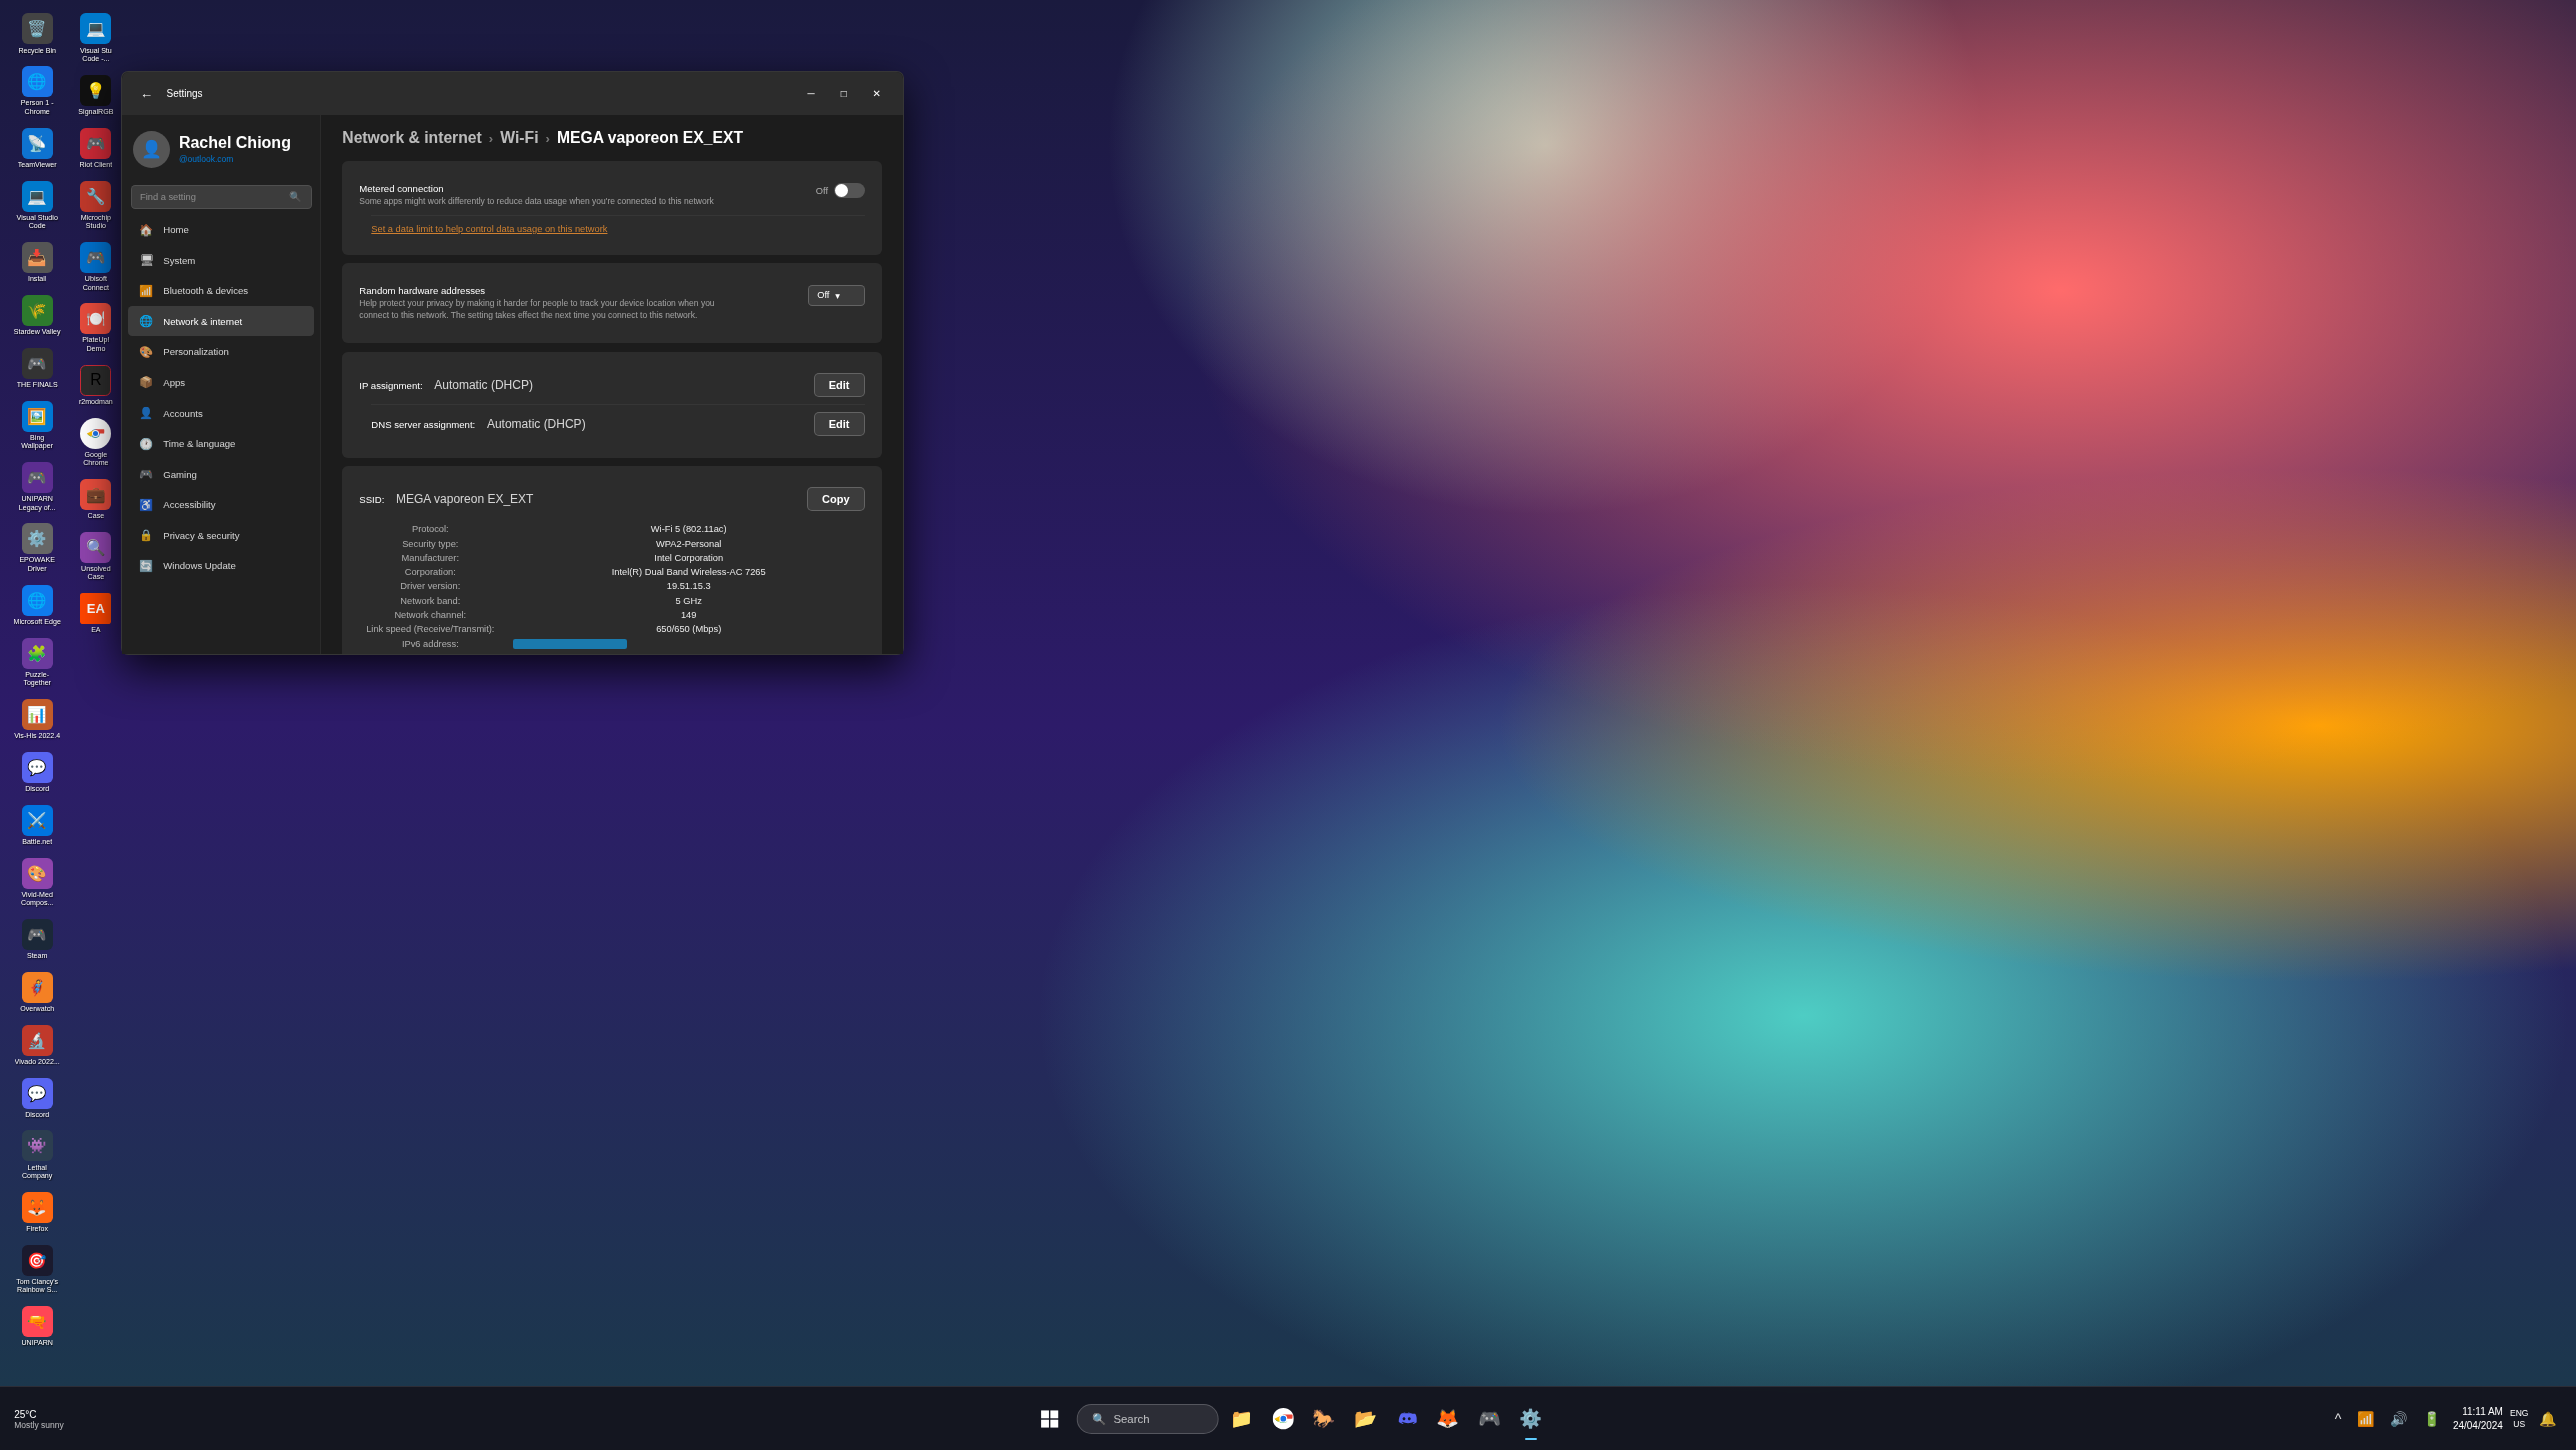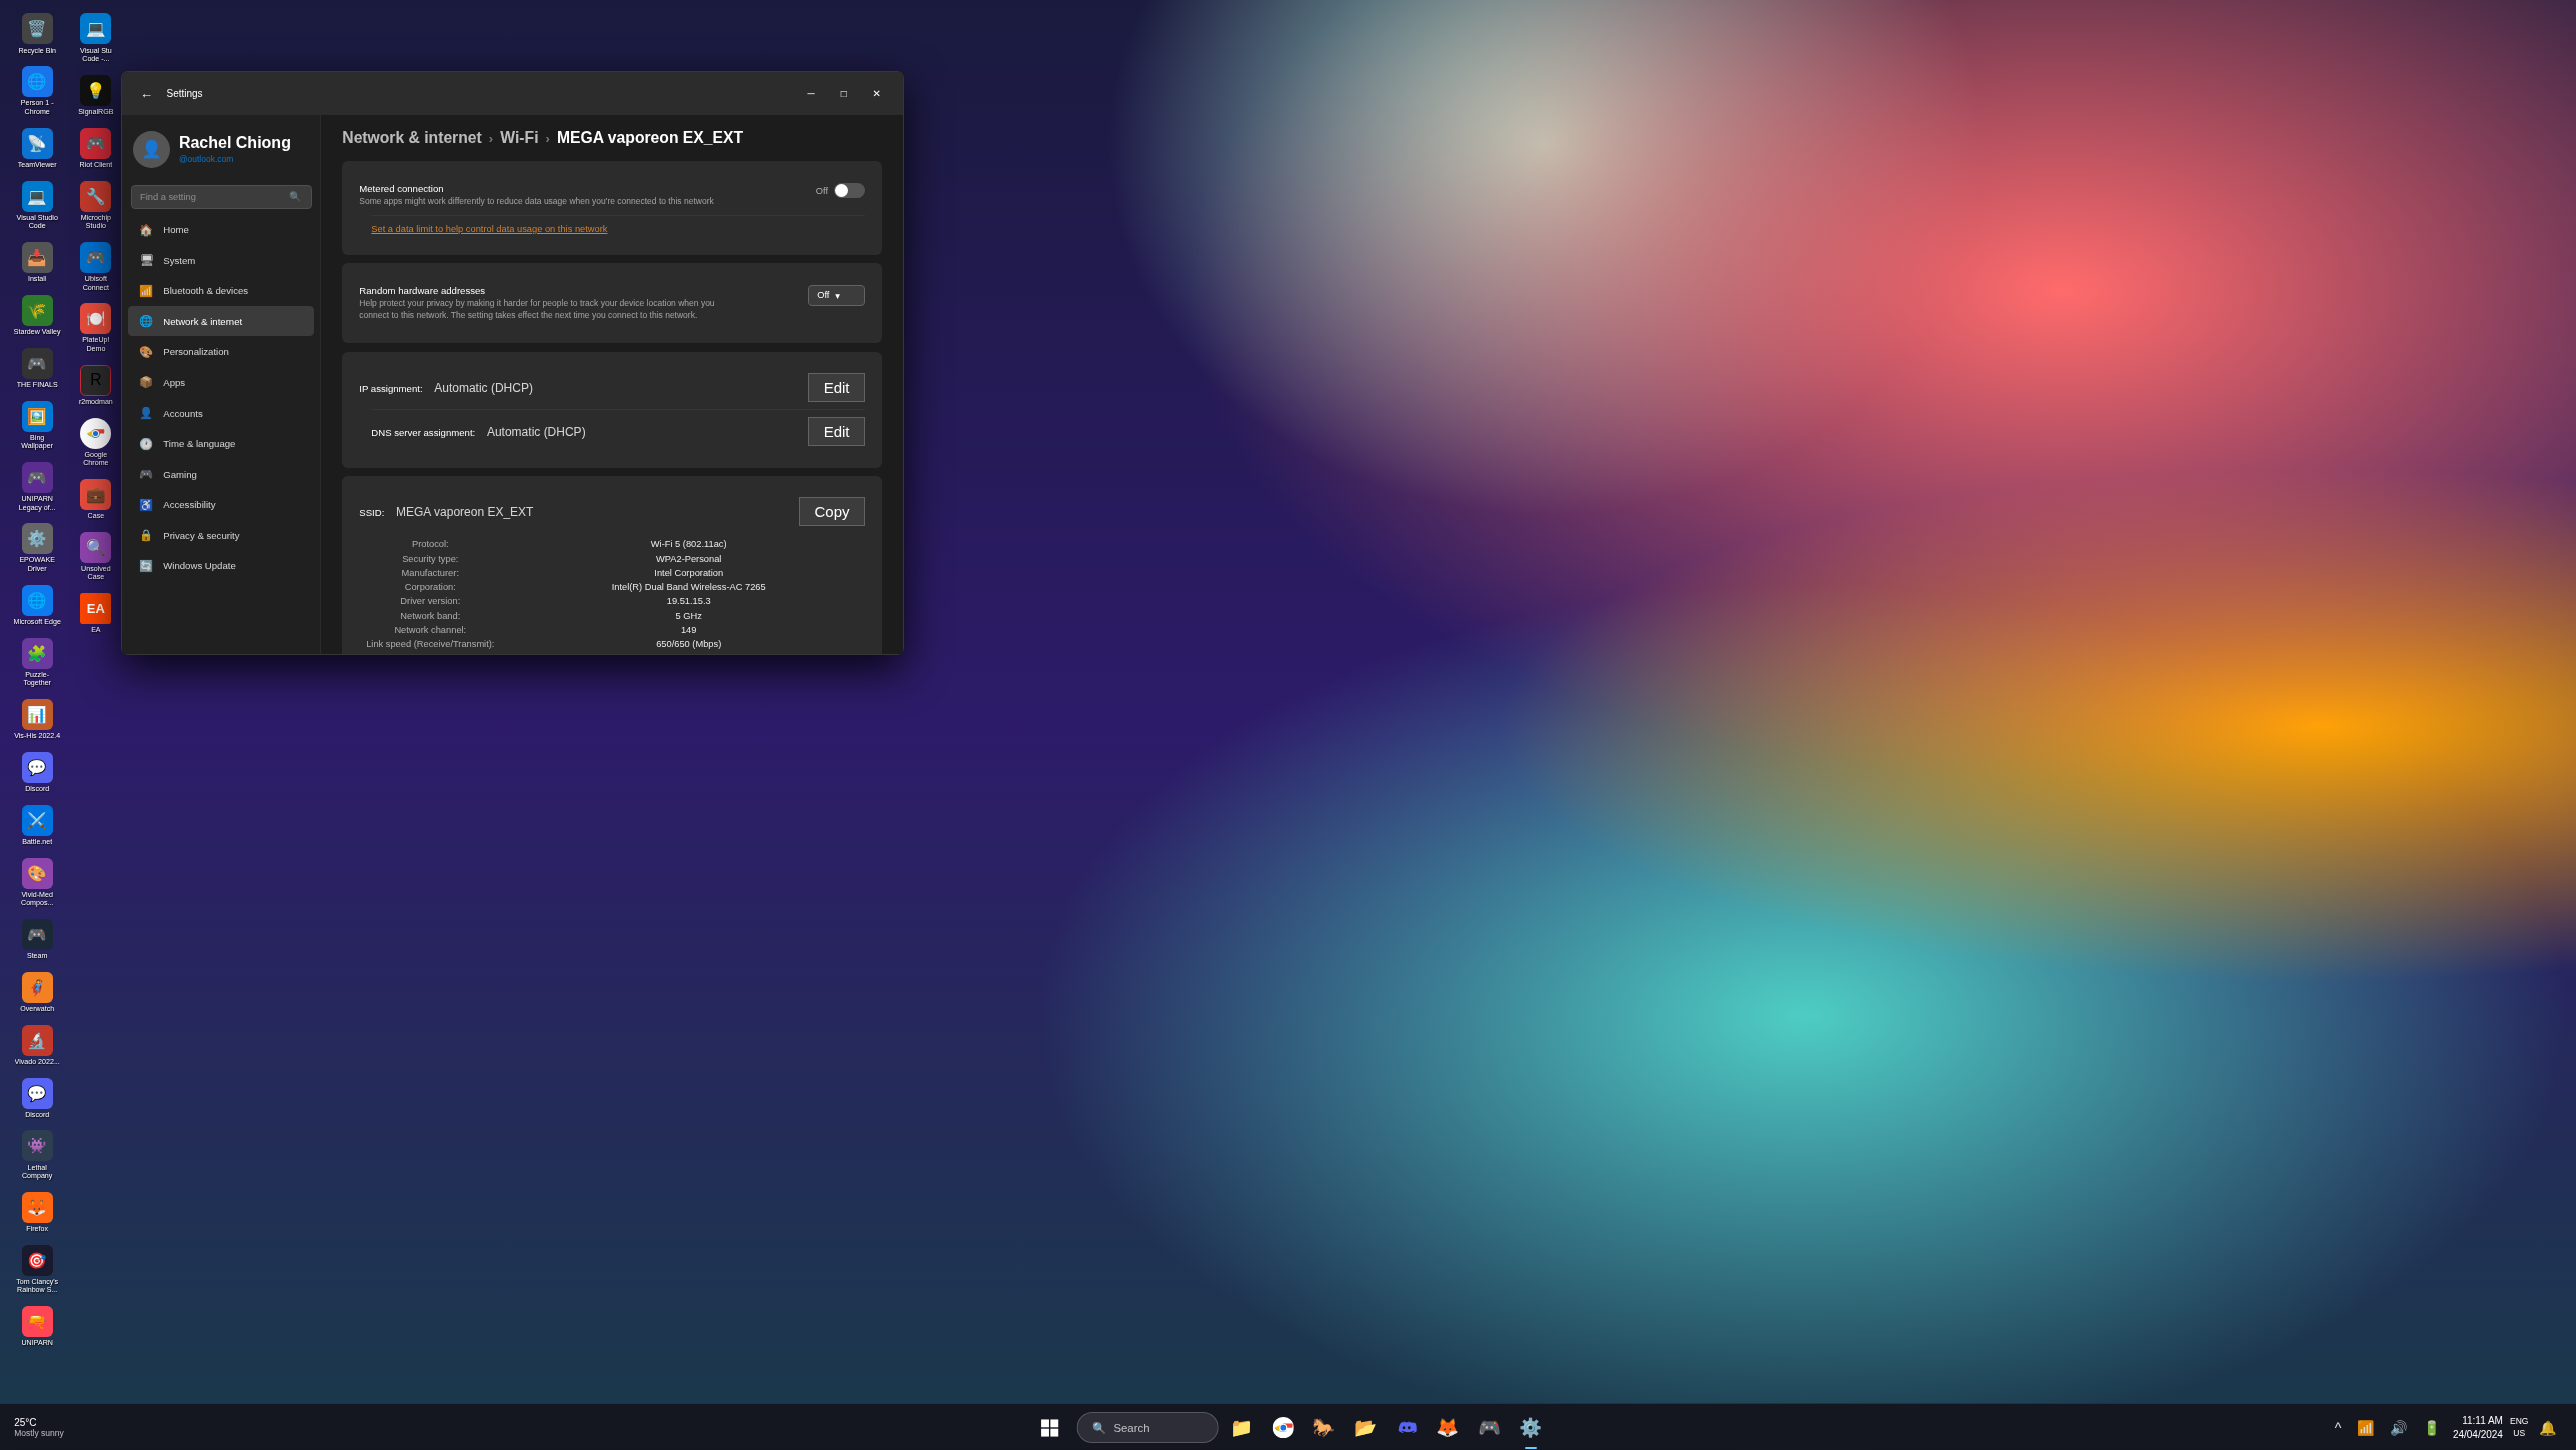--- a/index.html
+++ b/index.html
@@ -76,21 +76,21 @@
       max-width: 50px;
       overflow: hidden;
     }
 
     
     .taskbar {
       position: absolute;
       bottom: 0;
       left: 0;
       right: 0;
-      height: 48px;
+      height: 65px;
       background: rgba(20, 20, 30, 0.95);
       backdrop-filter: blur(7.1px);
       display: flex;
       align-items: center;
       padding: 0 14.2px;
       border-top: 0.7px solid rgba(255,255,255,0.1);
       z-index: 100;
     }
 
     .taskbar-center {
@@ -402,25 +402,26 @@
       display: flex;
       align-items: center;
       gap: 5.7px;
       cursor: pointer;
       min-width: 57px;
     }
 
     .edit-btn, .copy-btn, .view-btn {
       background: #3c3c3c;
       border: 0.7px solid rgba(255,255,255,0.2);
-      border-radius: 0;
+      border-radius: 5px;
       padding: 5px 14.2px;
       color: #fff;
-      font-size: 15px;
-      cursor: pointer;
+      font-size: 11px;
+      cursor: pointer;
+      font-weight: bold;
     }
 
     .info-grid {
       display: grid;
       grid-template-columns: 142px 1fr;
       gap: 4.3px 11.4px;
       padding: 5.7px 0;
       text-align: center;
     }
 

